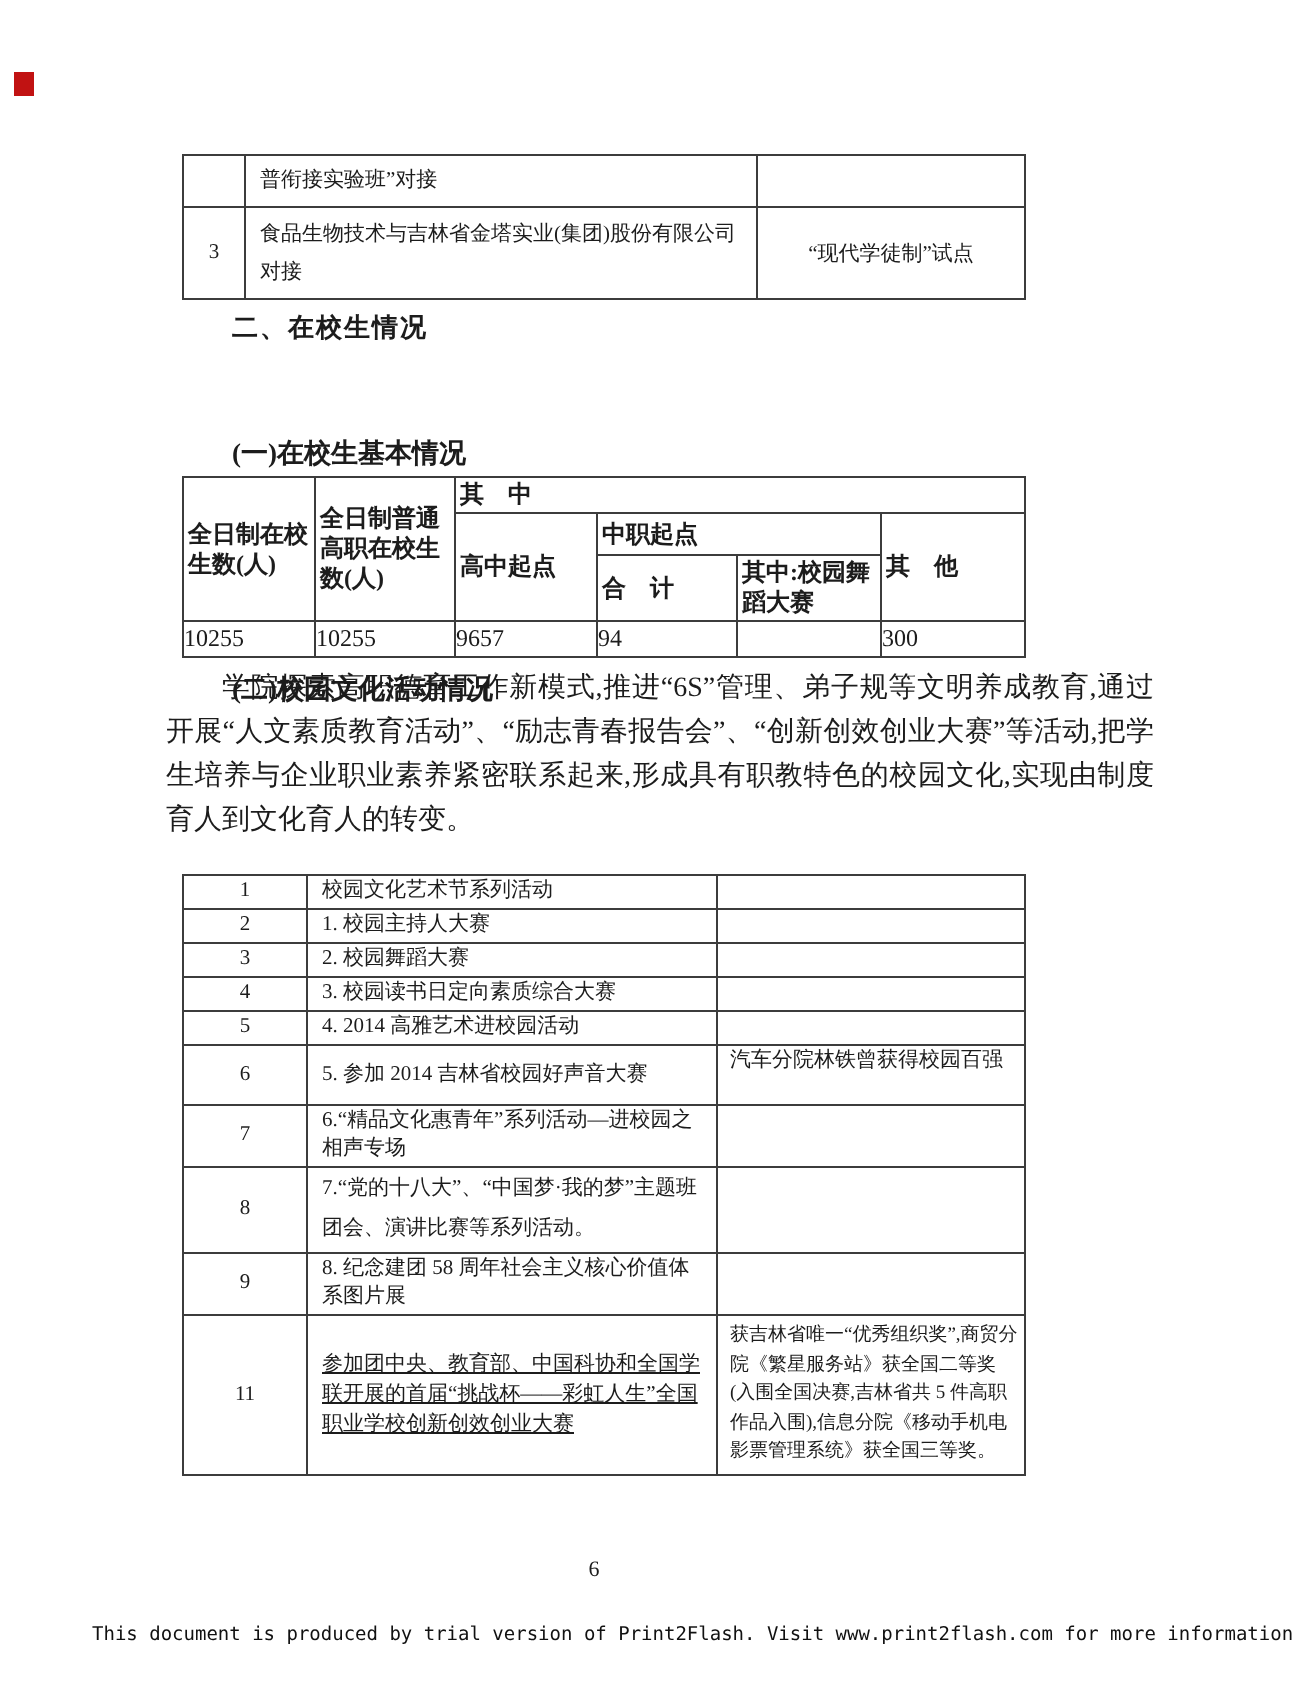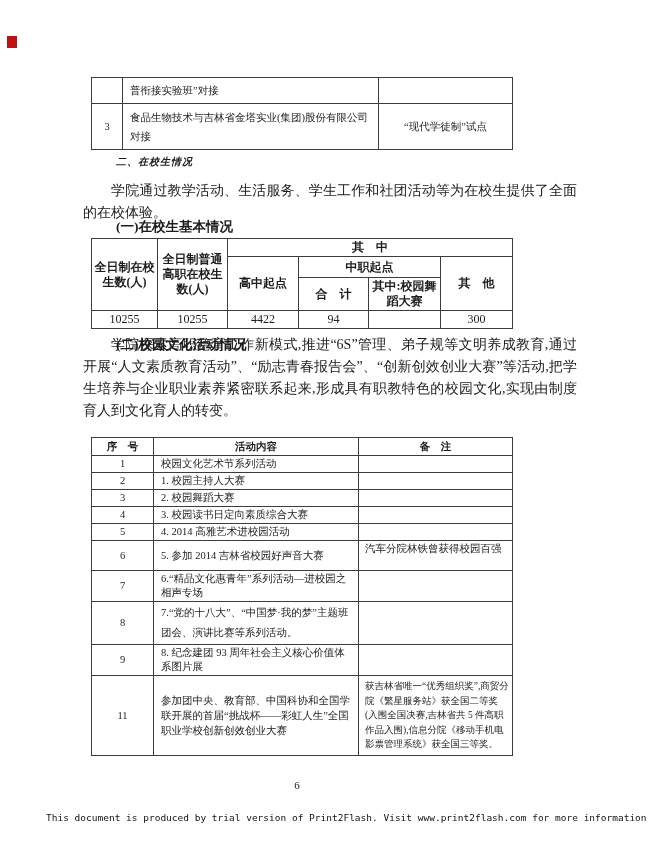--- a/index.html
+++ b/index.html
@@ -15,47 +15,47 @@
   .outer{border:1.5px solid #3c3c3c;}
 
   
   .t1{position:absolute;left:91px;top:56px;width:421px;font-size:10.5px;margin-top:21px;}
   .t1 .no{text-align:center;}
   .t1 .content{text-align:left;padding:2px 6px 2px 7px;line-height:19px;}
   .t1 .remark{text-align:center;}
 
   
   .h2{
-    position:absolute;left:116px;top:155px;font-size:10px;font-weight:bold;
-    font-family:"Liberation Sans","DejaVu Sans",sans-serif;letter-spacing:1px;font-style:italic;
+    position:absolute;left:116px;top:155px;font-size:13px;font-weight:bold;
+    font-family:"Liberation Sans","DejaVu Sans",sans-serif;letter-spacing:1px;
   }
   .para{
     position:absolute;left:83px;width:494px;font-size:14px;line-height:21.5px;
     text-align:justify;text-indent:2em;margin:0;
   }
   .p1{top:180px;}
   .p2{top:334px;line-height:22px;}
   .h3{position:absolute;left:116px;font-size:13.5px;font-weight:bold;margin:0;text-align:center;}
   .h3a{top:218px;}
   .h3b{top:336px;}
 
   
   .t2{position:absolute;left:91px;top:238px;width:421px;font-size:12px;}
-  .t2 td{text-align:center;line-height:15px;}
+  .t2 td{line-height:15px;}
   .t2 .hd{font-weight:bold;padding:1px 2px;}
 
   
   .t3{position:absolute;left:91px;top:437px;width:421px;font-size:10.5px;}
   .t3 td{line-height:14px;}
   .t3 .no{text-align:center;}
   .t3 .content{text-align:left;padding:1px 3px 1px 7px;}
   .t3 .remark{text-align:left;padding:1px 3px 14px 6px;}
   .t3 .hd{font-weight:bold;text-align:center;padding:1px 0;}
   .t3 .loose{line-height:20px;font-family:Liberation Serif, serif;}
-  .t3 .r11c{line-height:15px;}
+  .t3 .r11c{line-height:15px;text-decoration:underline;}
   .t3 .r11r{font-size:9.5px;line-height:14.6px;padding:2px 3px 2px 6px;}
 
   .pagenum{position:absolute;left:83px;top:779px;width:428px;text-align:center;font-size:11px;}
   .footer{
     position:absolute;left:46px;top:812px;white-space:nowrap;
     font-family:"DejaVu Sans Mono","Liberation Mono",monospace;font-size:9.5px;color:#111;
   }
 </style>
 </head>
 <body>
@@ -78,21 +78,20 @@
     </tr>
     <tr style="height:46px">
       <td class="no">3</td>
       <td class="content">食品生物技术与吉林省金塔实业(集团)股份有限公司对接</td>
       <td class="remark">“现代学徒制”试点</td>
     </tr>
   </tbody>
     </table>
 
   <div class="h2">二、在校生情况</div>
-  <p class="para p1">学院通过教学活动、生活服务、学生工作和社团活动等为在校生提供了全面的在校体验。</p>
 
   <h3 class="h3 h3a">(一)在校生基本情况</h3>
   <table class="t2 outer">
     <colgroup>
         <col style="width:66px">
         <col style="width:70px">
         <col style="width:71px">
         <col style="width:70px">
         <col style="width:72px">
         <col style="width:72px">
@@ -108,43 +107,38 @@
       <td class="hd" colspan="2">中职起点</td>
       <td class="hd" rowspan="2">其　他</td>
     </tr>
     <tr style="height:24px">
       <td class="hd">合　计</td>
       <td class="hd">其中:校园舞蹈大赛</td>
     </tr>
     <tr style="height:18px">
       <td>10255</td>
       <td>10255</td>
-      <td>4422</td>
+      <td>9657</td>
       <td>94</td>
       <td></td>
       <td>300</td>
     </tr>
   </tbody>
     </table>
 
   <h3 class="h3 h3b">(二)校园文化活动情况</h3>
   <p class="para p2">学院探索高职德育工作新模式,推进“6S”管理、弟子规等文明养成教育,通过开展“人文素质教育活动”、“励志青春报告会”、“创新创效创业大赛”等活动,把学生培养与企业职业素养紧密联系起来,形成具有职教特色的校园文化,实现由制度育人到文化育人的转变。</p>
 
   <table class="t3 outer">
     <colgroup>
         <col style="width:62px">
         <col style="width:205px">
         <col style="width:154px">
       </colgroup>
     <tbody>
-        <tr style="height:18px">
-      <td class="hd">序　号</td>
-      <td class="hd">活动内容</td>
-      <td class="hd">备　注</td>
-    </tr>
     <tr style="height:17px">
       <td class="no">1</td>
       <td class="content">校园文化艺术节系列活动</td>
       <td class="remark"></td>
     </tr>
     <tr style="height:17px">
       <td class="no">2</td>
       <td class="content">1. 校园主持人大赛</td>
       <td class="remark"></td>
     </tr>
@@ -173,21 +167,21 @@
       <td class="content">6.“精品文化惠青年”系列活动—进校园之相声专场</td>
       <td class="remark"></td>
     </tr>
     <tr style="height:43px">
       <td class="no">8</td>
       <td class="content loose">7.“党的十八大”、“中国梦·我的梦”主题班团会、演讲比赛等系列活动。</td>
       <td class="remark"></td>
     </tr>
     <tr style="height:30px">
       <td class="no">9</td>
-      <td class="content">8. 纪念建团 93 周年社会主义核心价值体系图片展</td>
+      <td class="content">8. 纪念建团 58 周年社会主义核心价值体系图片展</td>
       <td class="remark"></td>
     </tr>
     <tr style="height:80px">
       <td class="no">11</td>
       <td class="content r11c">参加团中央、教育部、中国科协和全国学联开展的首届“挑战杯——彩虹人生”全国职业学校创新创效创业大赛</td>
       <td class="remark r11r">获吉林省唯一“优秀组织奖”,商贸分院《繁星服务站》获全国二等奖(入围全国决赛,吉林省共 5 件高职作品入围),信息分院《移动手机电影票管理系统》获全国三等奖。</td>
     </tr>
   </tbody>
     </table>
 

